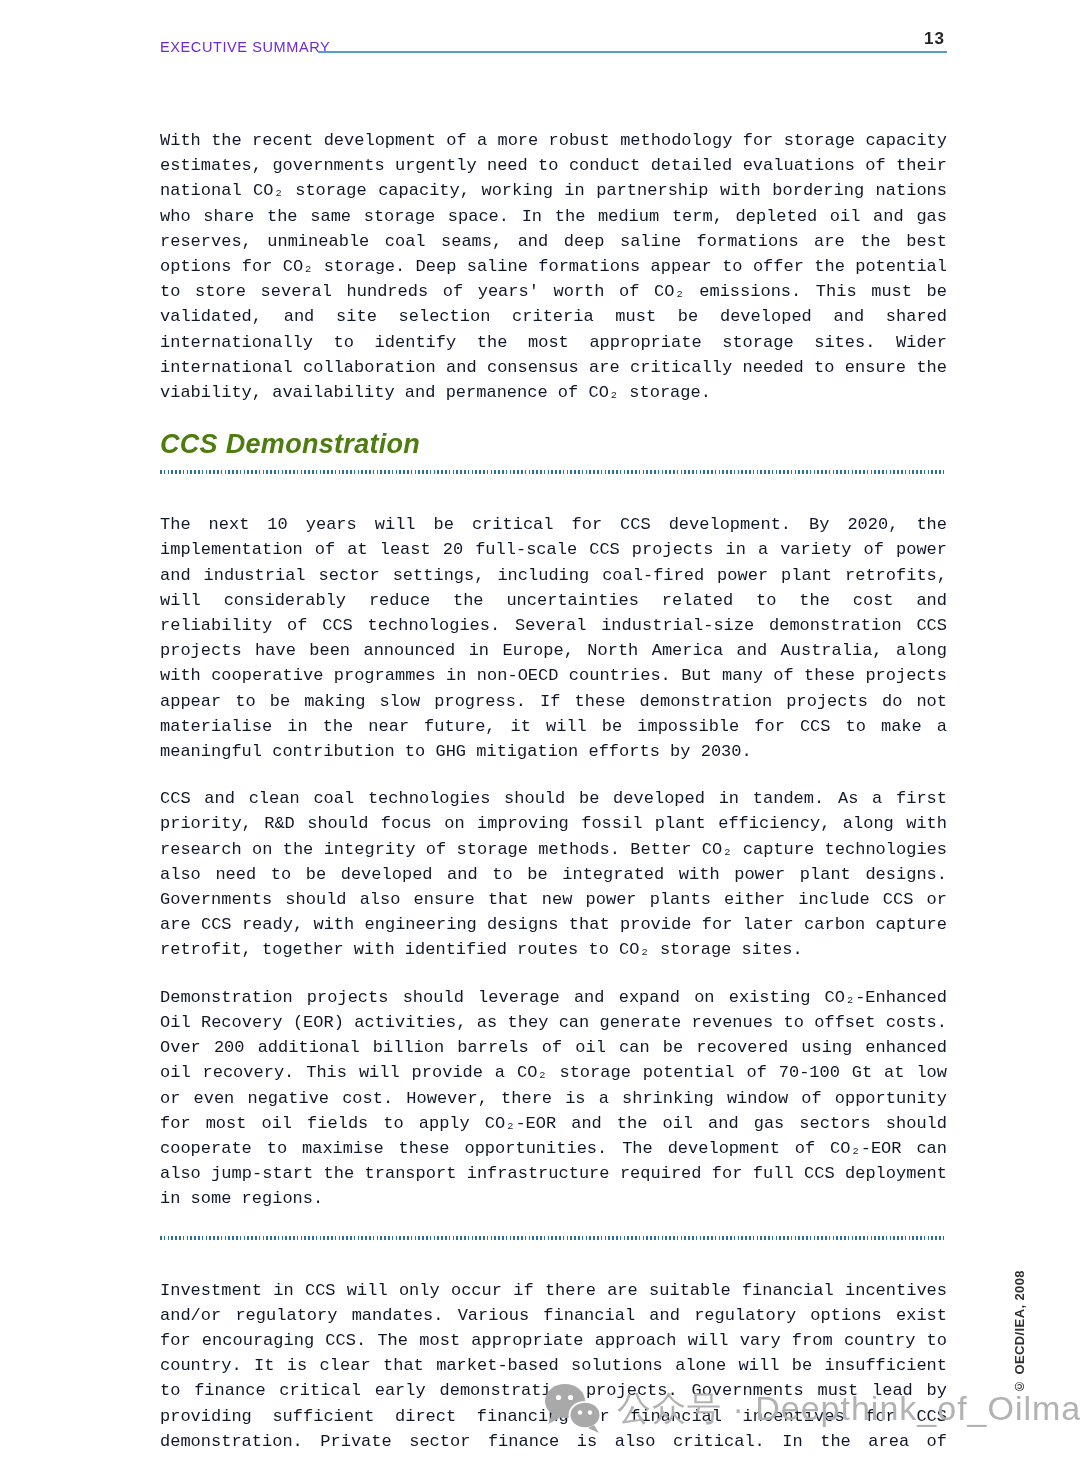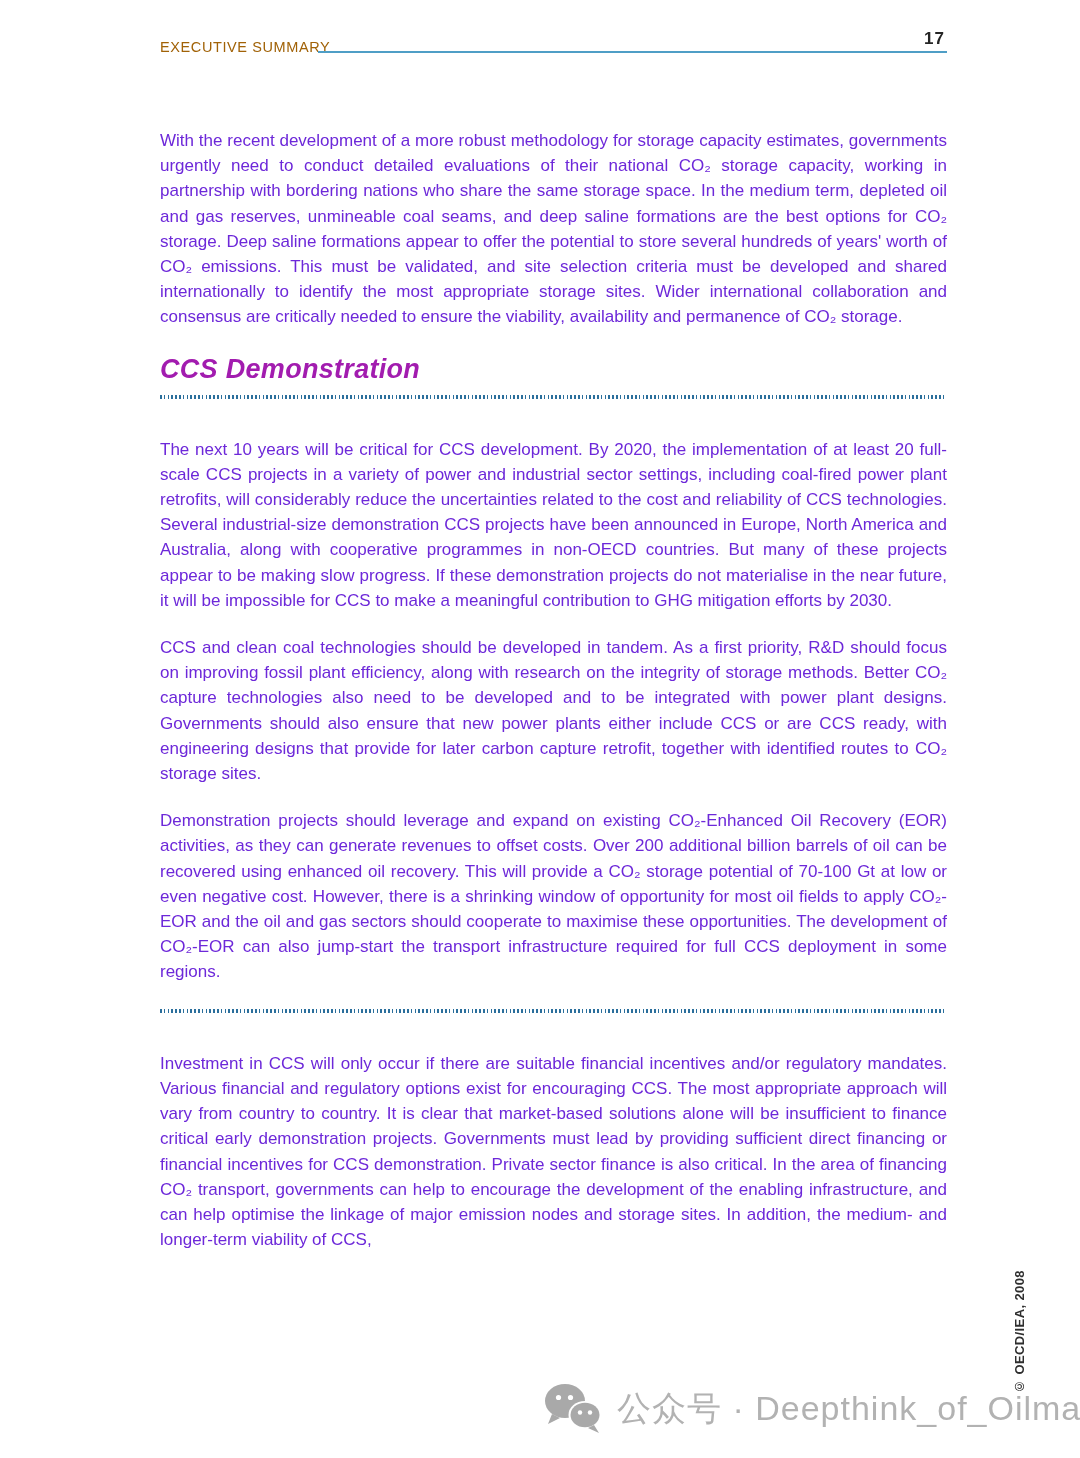--- a/index.html
+++ b/index.html
@@ -13,46 +13,47 @@
   }
   .page { position: absolute; inset: 0; background: #fff; }
 
   
   .page-header {
     position: absolute; top: 34px; left: 160px; width: 787px; height: 22px;
   }
   .header-label {
     position: absolute; left: 0; bottom: 1px;
     font-size: 14.5px; letter-spacing: 0.6px;
-    color: #a16207;
+    color: #6d28d9;
   }
   .header-rule {
     position: absolute; left: 158px; right: 0; bottom: 3px;
     height: 2px; background: #4f9ec6;
   }
   .header-page-number {
     position: absolute; right: 2px; bottom: 7px;
     font-size: 17px; font-weight: 700; color: #252525;
     letter-spacing: 1px;
   }
 
   
   .content {
     position: absolute; left: 160px; top: 128px; width: 787px;
   }
   p.body-par {
     font-size: 17px; line-height: 25.2px;
-    text-align: justify; color: #6d28d9;
+    text-align: justify; color: #0f172a;
     margin: 0 0 22px 0;
+    font-family: Liberation Mono, monospace;
   }
   section.doc-section { margin-top: 24px; }
   h2.section-heading {
     margin: 0; padding: 0;
     font-size: 27px; font-weight: 700; font-style: italic;
-    color: #a21caf; letter-spacing: 0.3px;
+    color: #4d7c0f; letter-spacing: 0.3px;
   }
   .dotted-rule {
     height: 4px; margin: 10px 0 38px 0;
     background: repeating-linear-gradient(90deg, #2b6f9c 0 1.6px, transparent 1.6px 3.8px);
   }
 
   
   .side-copyright {
     position: absolute; left: 1012px; top: 1280px; height: 114px;
     writing-mode: vertical-rl; transform: rotate(180deg);
@@ -72,21 +73,21 @@
   }
 </style>
 </head>
 <body>
 
 <div class="page">
 
   <div class="page-header">
     <span class="header-label">EXECUTIVE SUMMARY</span>
     <span class="header-rule"></span>
-    <span class="header-page-number">17</span>
+    <span class="header-page-number">13</span>
   </div>
 
   <div class="content">
 
     <p class="body-par">With the recent development of a more robust methodology for storage capacity estimates, governments urgently need to conduct detailed evaluations of their national CO₂ storage capacity, working in partnership with bordering nations who share the same storage space. In the medium term, depleted oil and gas reserves, unmineable coal seams, and deep saline formations are the best options for CO₂ storage. Deep saline formations appear to offer the potential to store several hundreds of years' worth of CO₂ emissions. This must be validated, and site selection criteria must be developed and shared internationally to identify the most appropriate storage sites. Wider international collaboration and consensus are critically needed to ensure the viability, availability and permanence of CO₂ storage.</p>
 
     <section class="doc-section">
       <h2 class="section-heading">CCS Demonstration</h2>
       <div class="dotted-rule"></div>
       <p class="body-par">The next 10 years will be critical for CCS development. By 2020, the implementation of at least 20 full-scale CCS projects in a variety of power and industrial sector settings, including coal-fired power plant retrofits, will considerably reduce the uncertainties related to the cost and reliability of CCS technologies. Several industrial-size demonstration CCS projects have been announced in Europe, North America and Australia, along with cooperative programmes in non-OECD countries. But many of these projects appear to be making slow progress. If these demonstration projects do not materialise in the near future, it will be impossible for CCS to make a meaningful contribution to GHG mitigation efforts by 2030.</p>

